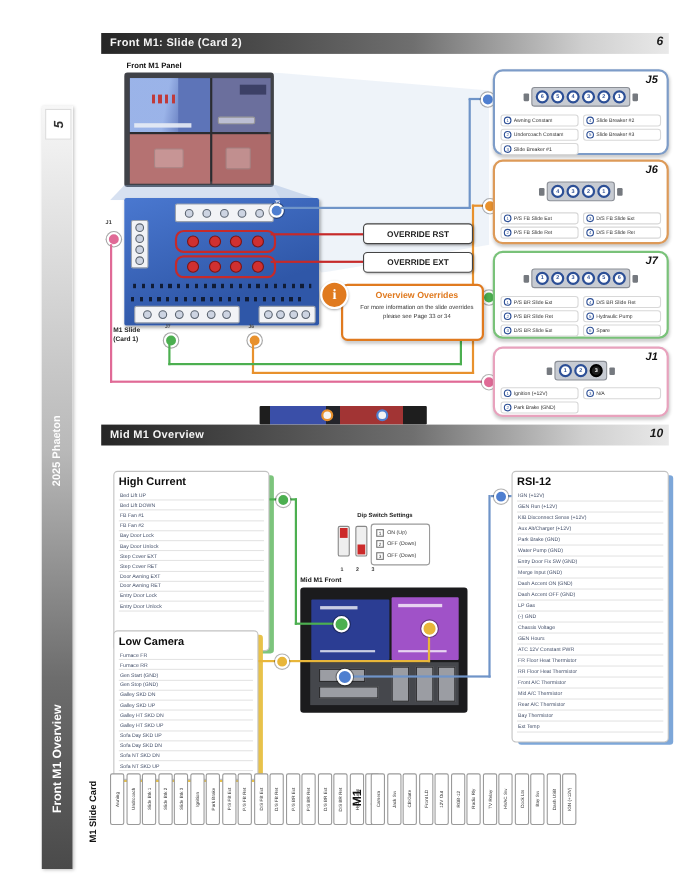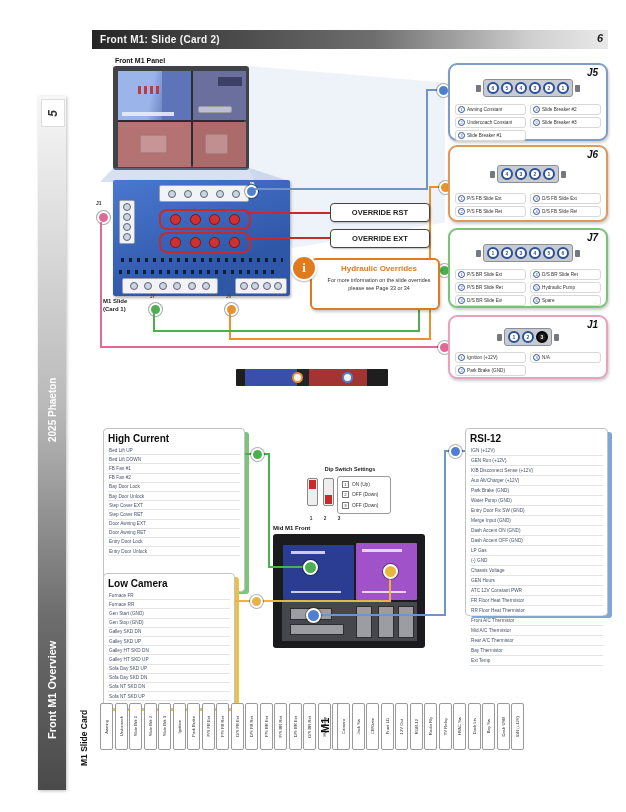--- a/index.html
+++ b/index.html
@@ -257,21 +257,21 @@
   <div class="ln" style="left:100px;top:222px;width:2px;height:126px;background:#e06a96"></div>
   <div class="ln" style="left:100px;top:346px;width:347px;height:2px;background:#e06a96"></div>
   <div class="node" style="left:438px;top:341px;background:#e06a96"></div>
 
   <div class="ln" style="left:246px;top:212px;width:86px;height:2px;background:#c62a2a"></div>
   <div class="ln" style="left:246px;top:237px;width:86px;height:2px;background:#c62a2a"></div>
   <div class="abs ovr" style="top:203px">OVERRIDE RST</div>
   <div class="abs ovr" style="top:229px">OVERRIDE EXT</div>
 
   <div class="abs infobox">
-    <div class="ititle">Hydraulic Overrides</div>
+    <div class="ititle">Overview Overrides</div>
     <div class="ibody">For more information on the slide overrides please see Page 33 or 34</div>
   </div>
   <div class="abs infoicon">i</div>
 
   <div class="abs jbox" style="top:63px;height:78px;border-color:#7d9cc8">
     <div class="jbox-title">J5</div>
     <div class="connwrap">
       <span class="conn-end"></span>
       <span class="conn-body">
           <span class="conn-pin">6</span>
@@ -422,20 +422,24 @@
           </div>
         </div>
     </div>
   </div>
 
   <div class="abs stripphoto">
     <div class="ring" style="left:56px;border-color:#e8912d"></div>
     <div class="ring" style="left:106px;border-color:#4f7fd0"></div>
   </div>
 
+  <div class="abs secheader" style="top:386px">
+    <span class="secheader-title">Mid M1 Overview</span>
+    <span class="secheader-page">10</span>
+  </div>
 
   <div class="abs card" style="left:103px;top:428px;width:142px;height:164px;box-shadow:5px 3px 0 -1px #7cc47c">
     <div class="card-title">High Current</div>
     <div>
         <div class="card-row">Bed Lift UP</div>
         <div class="card-row">Bed Lift DOWN</div>
         <div class="card-row">FB Fan #1</div>
         <div class="card-row">FB Fan #2</div>
         <div class="card-row">Bay Door Lock</div>
         <div class="card-row">Bay Door Unlock</div>
@@ -459,21 +463,21 @@
         <div class="card-row">Galley SKD UP</div>
         <div class="card-row">Galley HT SKD DN</div>
         <div class="card-row">Galley HT SKD UP</div>
         <div class="card-row">Sofa Day SKD UP</div>
         <div class="card-row">Sofa Day SKD DN</div>
         <div class="card-row">Sofa NT SKD DN</div>
         <div class="card-row">Sofa NT SKD UP</div>
       </div>
   </div>
 
-  <div class="abs card" style="left:465px;top:428px;width:143px;height:188px;box-shadow:5px 3px 0 -1px #7da7d9">
+  <div class="abs card" style="left:465px;top:428px;width:143px;height:247px;box-shadow:5px 3px 0 -1px #7da7d9">
     <div class="card-title">RSI-12</div>
     <div>
         <div class="card-row" style="padding:2px 1px">IGN (+12V)</div>
         <div class="card-row" style="padding:2px 1px">GEN Run (+12V)</div>
         <div class="card-row" style="padding:2px 1px">KIB Disconnect Sense (+12V)</div>
         <div class="card-row" style="padding:2px 1px">Aux Alt/Charger (+12V)</div>
         <div class="card-row" style="padding:2px 1px">Park Brake (GND)</div>
         <div class="card-row" style="padding:2px 1px">Water Pump (GND)</div>
         <div class="card-row" style="padding:2px 1px">Entry Door Fix SW (GND)</div>
         <div class="card-row" style="padding:2px 1px">Merge Input (GND)</div>

